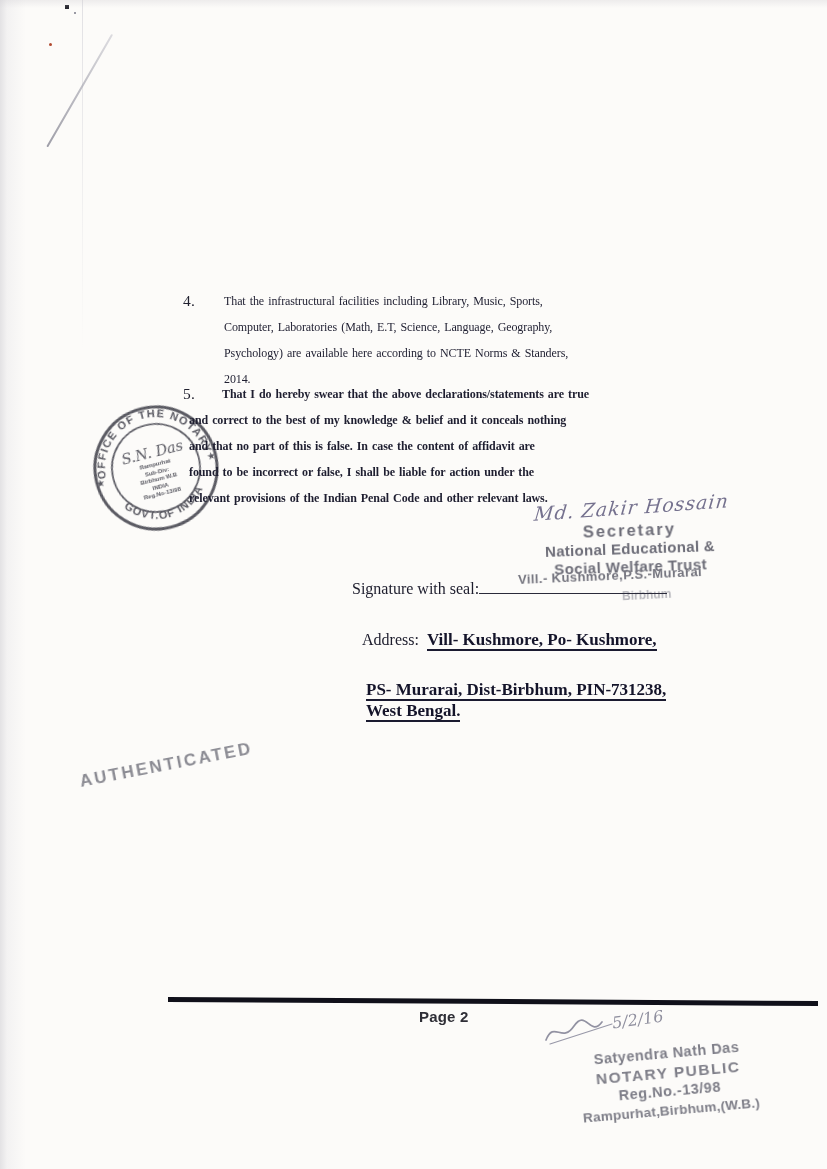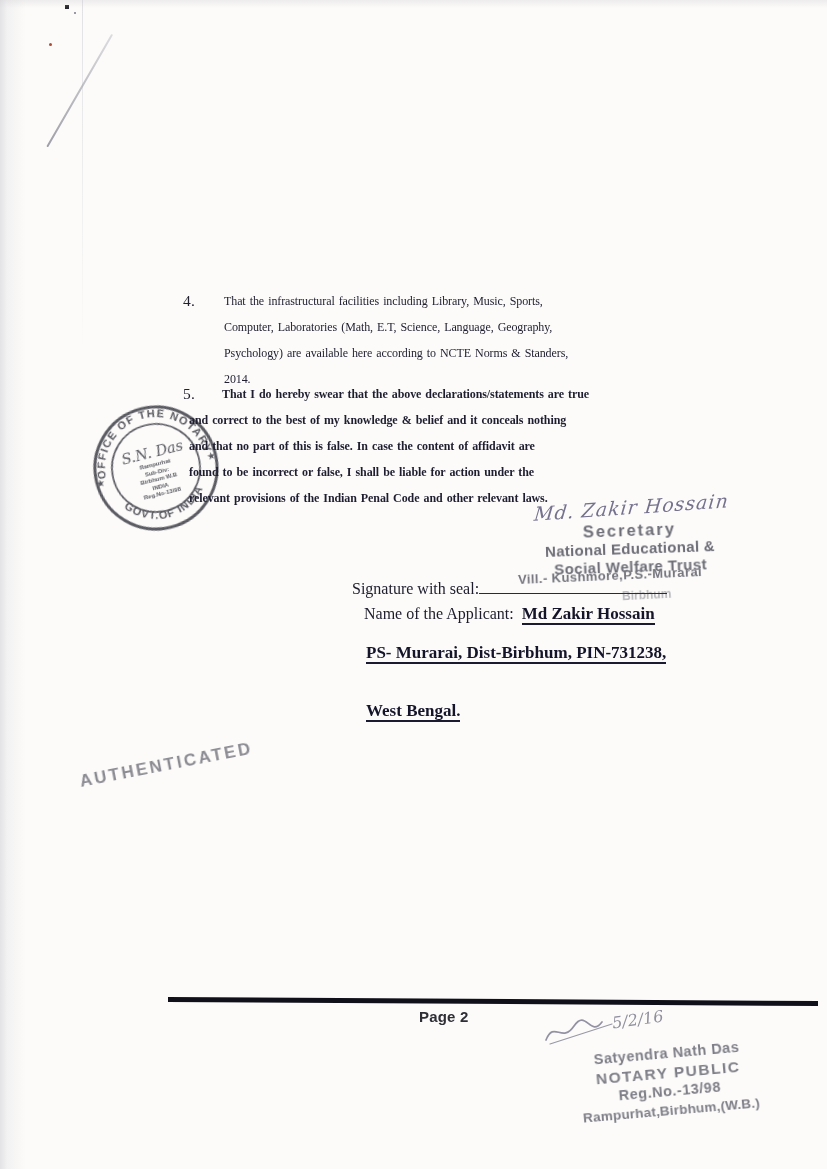--- a/index.html
+++ b/index.html
@@ -166,25 +166,25 @@
     <div class="l0">Secretary</div>
     <div class="l1">National Educational &amp;</div>
     <div class="l2">Social Welfare Trust</div>
   </div>
   <div class="abs rubber stamp-addr">Vill.- Kushmore,P.S.-Murarai</div>
   <div class="abs rubber stamp-dist">Birbhum</div>
 
   <div class="abs label-line" style="left:352px;top:576px;z-index:2;">
     <span>Signature with seal:</span><span class="sig-underline"></span>
   </div>
-  <div class="abs label-line" style="left:364px;top:601px;">
-    <span>Name of the Applicant:</span>&nbsp;
-    <span class="bold-underline">Md Zakir Hossain</span>
-  </div>
-  <div class="abs label-line" style="left:366px;top:640px;">
+  <div class="abs label-line" style="left:362px;top:627px;">
+    <span>Address:</span>&nbsp;
+    <span class="bold-underline">Vill- Kushmore, Po- Kushmore,</span>
+  </div>
+  <div class="abs label-line" style="left:366px;top:677px;">
     <span class="bold-underline">PS- Murarai, Dist-Birbhum, PIN-731238,</span>
   </div>
   <div class="abs label-line" style="left:366px;top:698px;">
     <span class="bold-underline">West Bengal.</span>
   </div>
 
   <div class="abs rubber authenticated-stamp">AUTHENTICATED</div>
 
   <div class="abs footer-rule"></div>
   <div class="abs page-number">Page 2</div>

